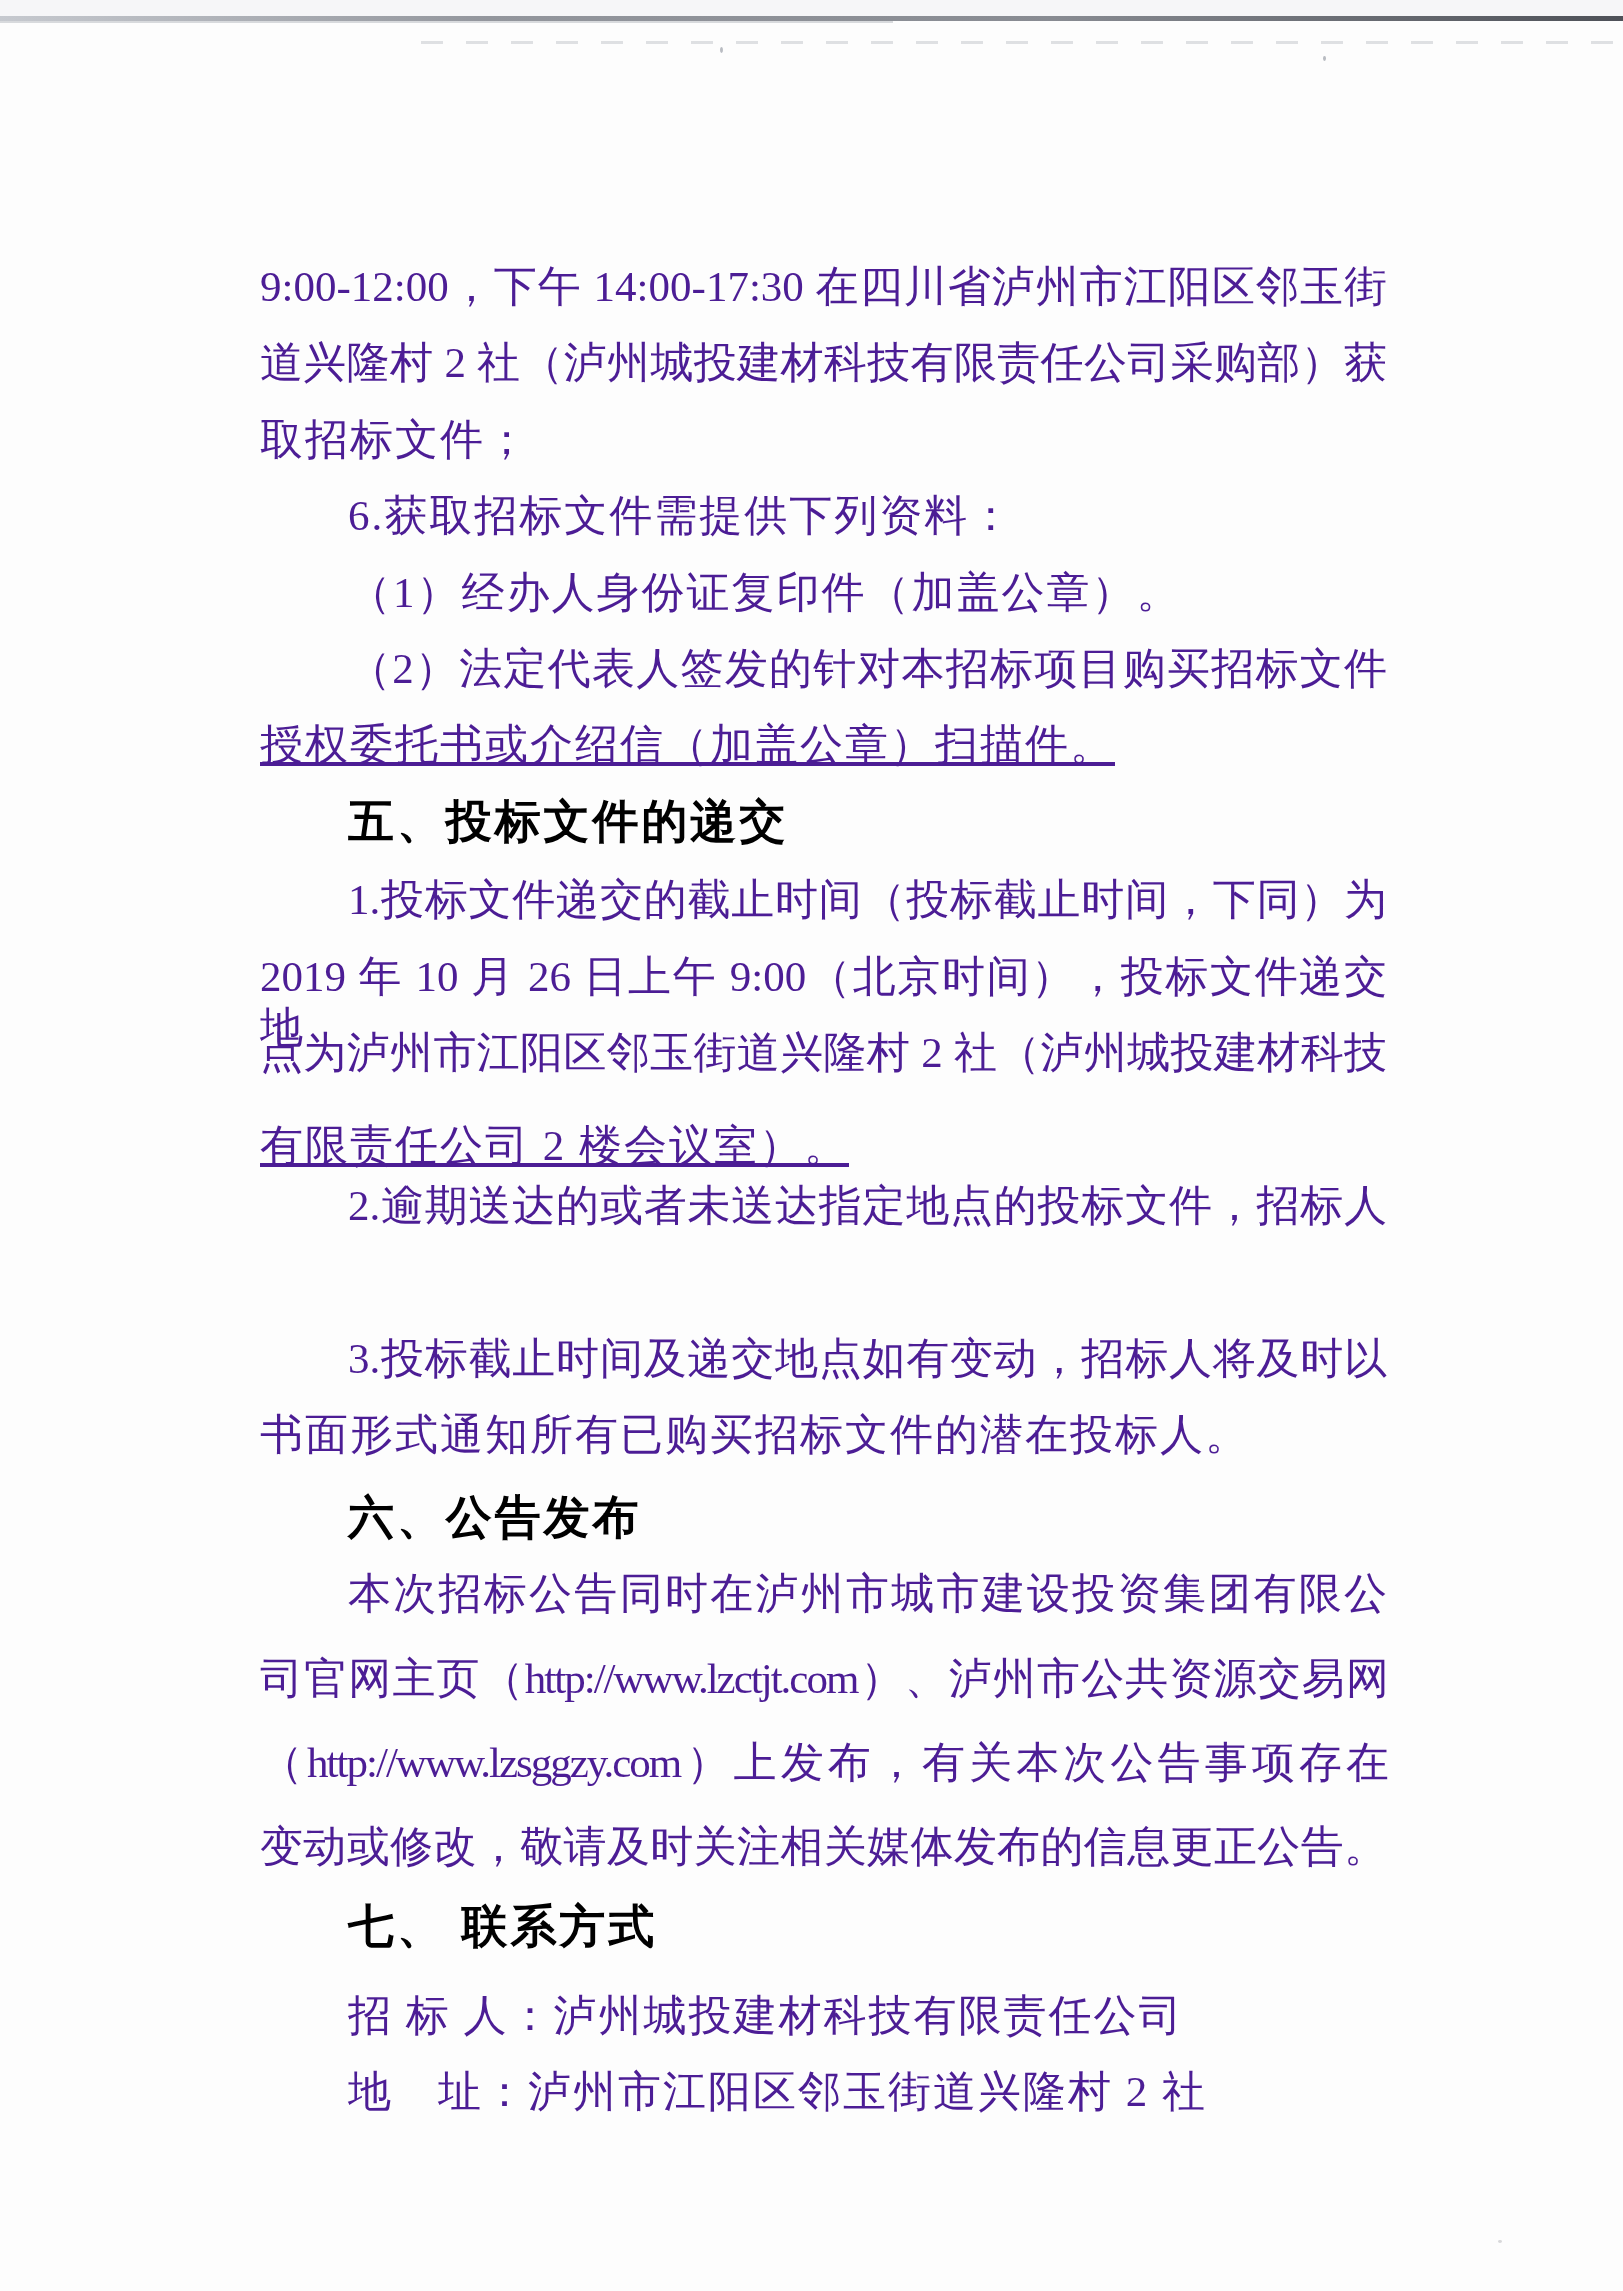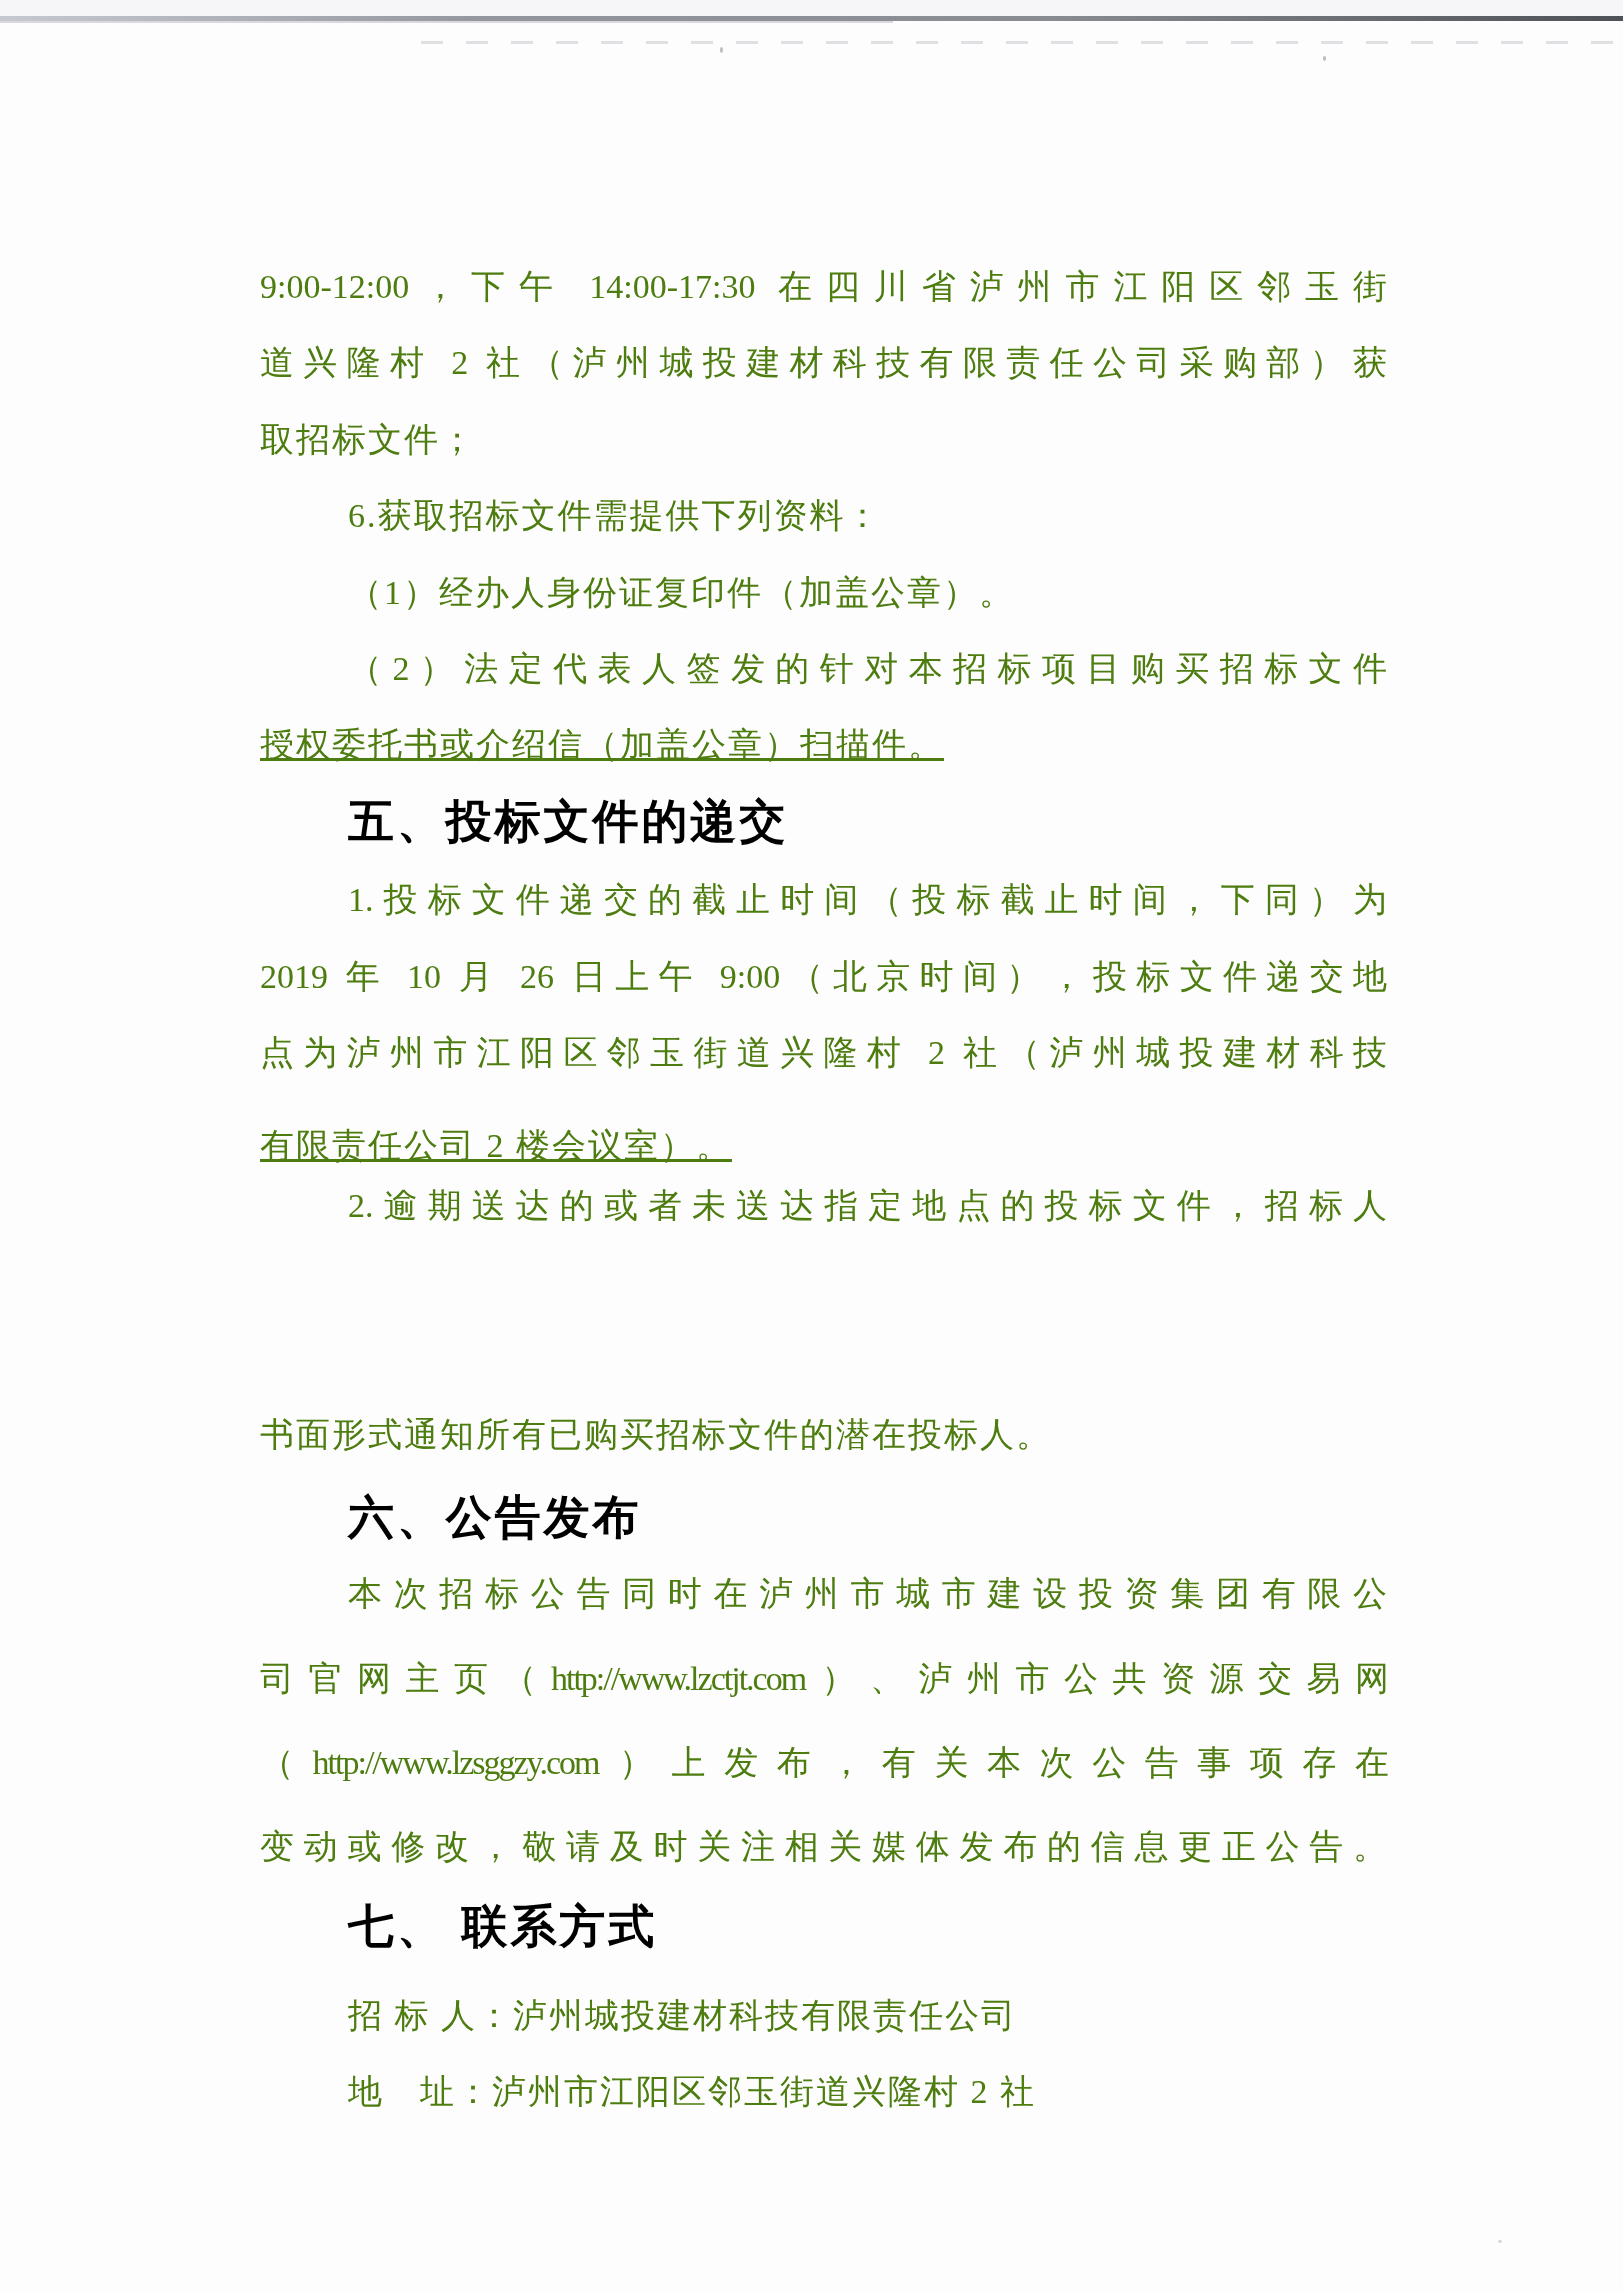--- a/index.html
+++ b/index.html
@@ -43,24 +43,24 @@
   .doc-body {
     position: absolute;
     left: 260px; top: 0;
     width: 1127px; height: 100%;
   }
   .line {
     position: absolute;
     left: 0;
     width: 1127px;
     box-sizing: border-box;
-    font-size: 34px;
+    font-size: 43px;
     line-height: 51px;
     letter-spacing: 2px;
-    color: #4d7c0f;
+    color: #4c1d95;
     white-space: nowrap;
   }
   .line.justify {
     white-space: normal;
     letter-spacing: 0;
     text-align: justify;
     text-align-last: justify;
   }
   .line.tight { letter-spacing: -2px; }
   .line.indent { padding-left: 88px; }
@@ -91,20 +91,21 @@
       <div class="line indent" style="top: 490px;">6.获取招标文件需提供下列资料：</div>
       <div class="line indent" style="top: 567px;">（1）经办人身份证复印件（加盖公章）。</div>
       <div class="line indent justify" style="top: 643px;">（2）法定代表人签发的针对本招标项目购买招标文件</div>
       <div class="line" style="top: 719px; text-decoration: underline;">授权委托书或介绍信（加盖公章）扫描件。</div>
       <div class="line heading indent" style="top: 796px;">五、投标文件的递交</div>
       <div class="line indent justify" style="top: 874px;">1.投标文件递交的截止时间（投标截止时间，下同）为</div>
       <div class="line justify" style="top: 951px;">2019 年 10 月 26 日上午 9:00（北京时间），投标文件递交地</div>
       <div class="line justify" style="top: 1027px;">点为泸州市江阳区邻玉街道兴隆村 2 社（泸州城投建材科技</div>
       <div class="line" style="top: 1120px; text-decoration: underline;">有限责任公司 2 楼会议室）。</div>
       <div class="line indent justify" style="top: 1180px;">2.逾期送达的或者未送达指定地点的投标文件，招标人</div>
+      <div class="line indent justify" style="top: 1333px;">3.投标截止时间及递交地点如有变动，招标人将及时以</div>
       <div class="line" style="top: 1409px;">书面形式通知所有已购买招标文件的潜在投标人。</div>
       <div class="line heading indent" style="top: 1492px;">六、公告发布</div>
       <div class="line justify tight" style="top: 1653px;">司官网主页（http://www.lzctjt.com）、泸州市公共资源交易网</div>
       <div class="line indent justify" style="top: 1568px;">本次招标公告同时在泸州市城市建设投资集团有限公</div>
       <div class="line justify tight" style="top: 1737px;">（http://www.lzsggzy.com）上发布，有关本次公告事项存在</div>
       <div class="line justify" style="top: 1821px;">变动或修改，敬请及时关注相关媒体发布的信息更正公告。</div>
       <div class="line heading indent" style="top: 1901px;">七、 联系方式</div>
       <div class="line indent" style="top: 1990px;">招 标 人：泸州城投建材科技有限责任公司</div>
       <div class="line indent" style="top: 2066px;">地　址：泸州市江阳区邻玉街道兴隆村 2 社</div>
     </div>

